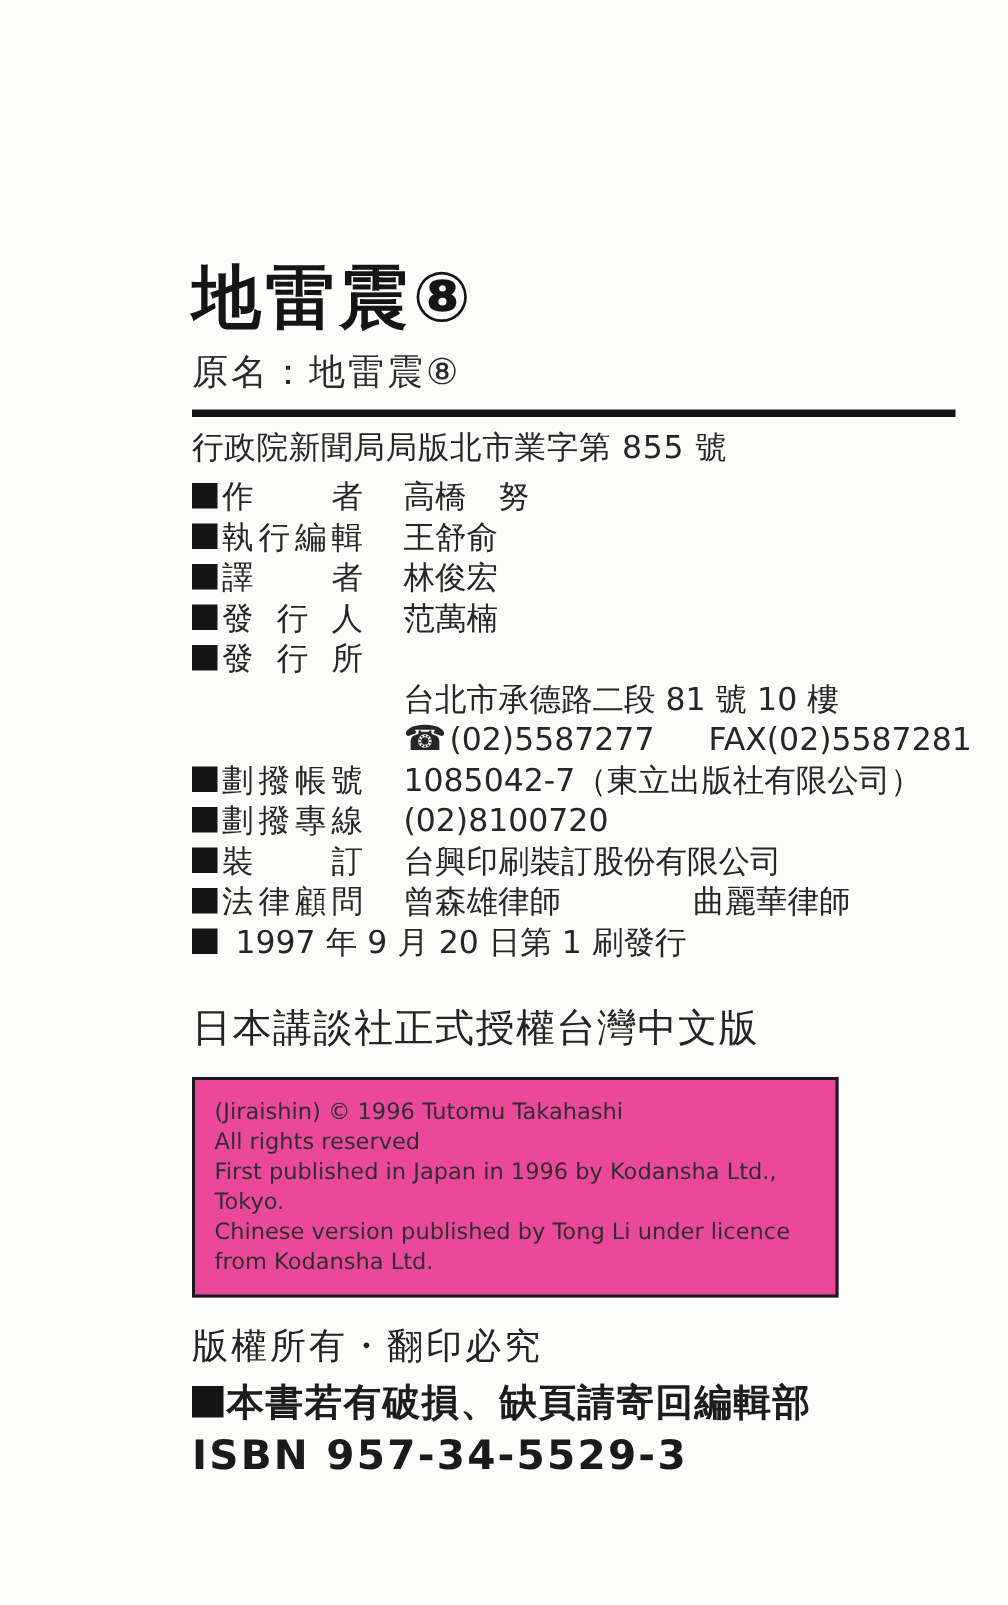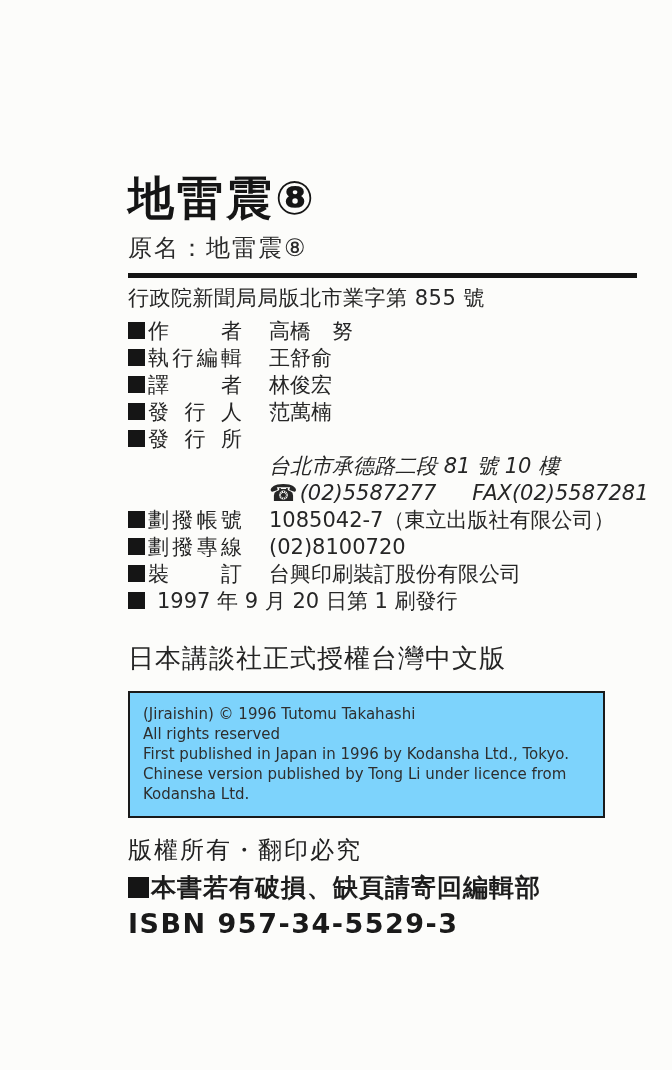--- a/index.html
+++ b/index.html
@@ -67,38 +67,38 @@
     margin-right: 3px;
   }
   .clabel {
     flex: none;
     width: 94px;
     text-align: justify;
     text-align-last: justify;
     -moz-text-align-last: justify;
   }
   .cvalue { margin-left: 27px; }
-  .cont { padding-left: 141px; font-style: italic; }
+  .cont { padding-left: 141px; }
   .phone-row { display: flex; align-items: center; }
   .phone-icon { font-size: 23px; margin-right: 2px; }
   .fax { margin-left: 36px; }
   .legal-name2 { margin-left: 88px; }
   .date-row .date-text { margin-left: 9px; text-align: right; }
   .auth {
     margin-top: 27px;
     font-size: 26px;
     letter-spacing: 1px;
     color: #242424;
   }
   .copy-box {
     margin-top: 15px;
-    width: 477px;
+    width: 431px;
     border: 2px solid #1a1a1a;
     padding: 11px 13px 12px 13px;
-    background: #7dd3fc;
+    background: #ec4899;
   }
   .copy-box .line {
     font-size: 15px;
     line-height: 20px;
     color: #2e2e2e;
   }
   .footer { margin-top: 16px; width: 492px; }
   .rights {
     font-size: 24px;
     letter-spacing: 2px;
@@ -207,20 +207,26 @@
         <span class="cvalue">(02)8100720</span>
       </div>
 
 
       <div class="crow">
         <span class="sq"></span>
         <span class="clabel">裝訂</span>
         <span class="cvalue">台興印刷裝訂股份有限公司</span>
       </div>
 
+      <div class="crow">
+        <span class="sq"></span>
+        <span class="clabel">法律顧問</span>
+        <span class="cvalue">曾森雄律師</span>
+        <span class="legal-name2">曲麗華律師</span>
+      </div>
 
       <div class="crow date-row">
         <span class="sq"></span>
         <span class="date-text">1997 年 9 月 20 日第 1 刷發行</span>
       </div>
 
     </div>
 
     <div class="auth">日本講談社正式授權台灣中文版</div>
 

